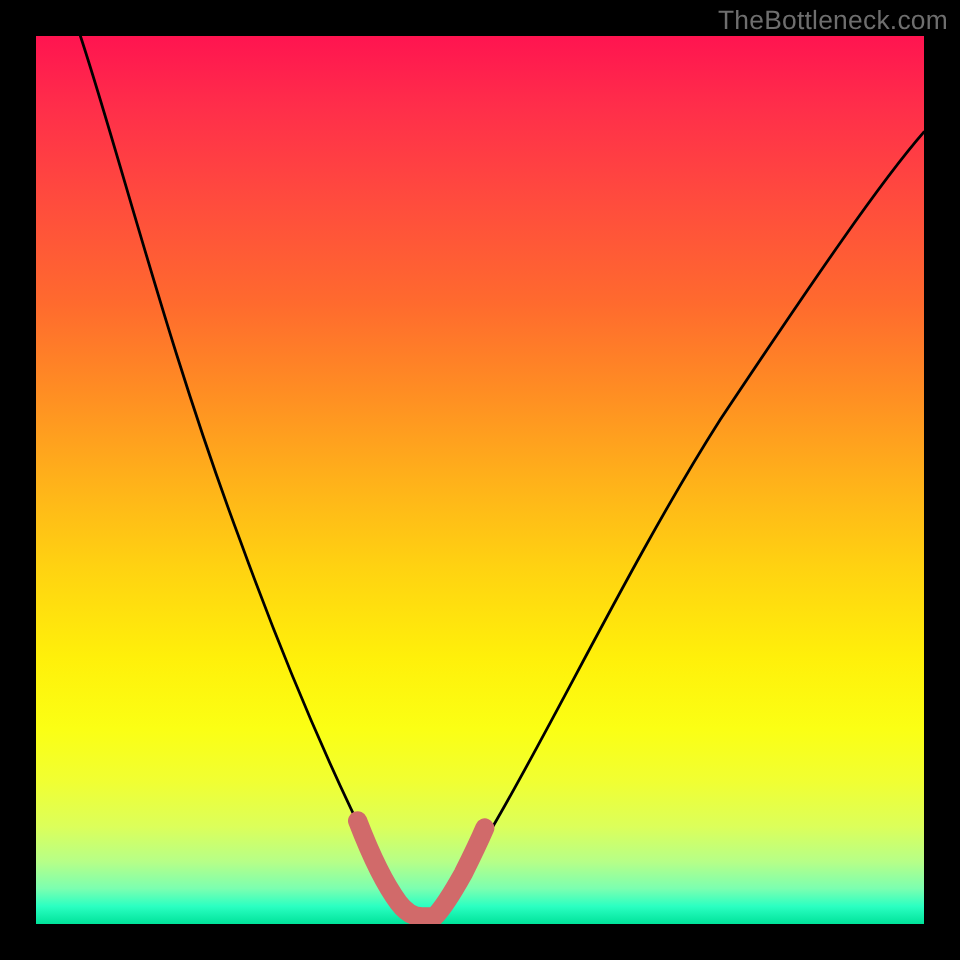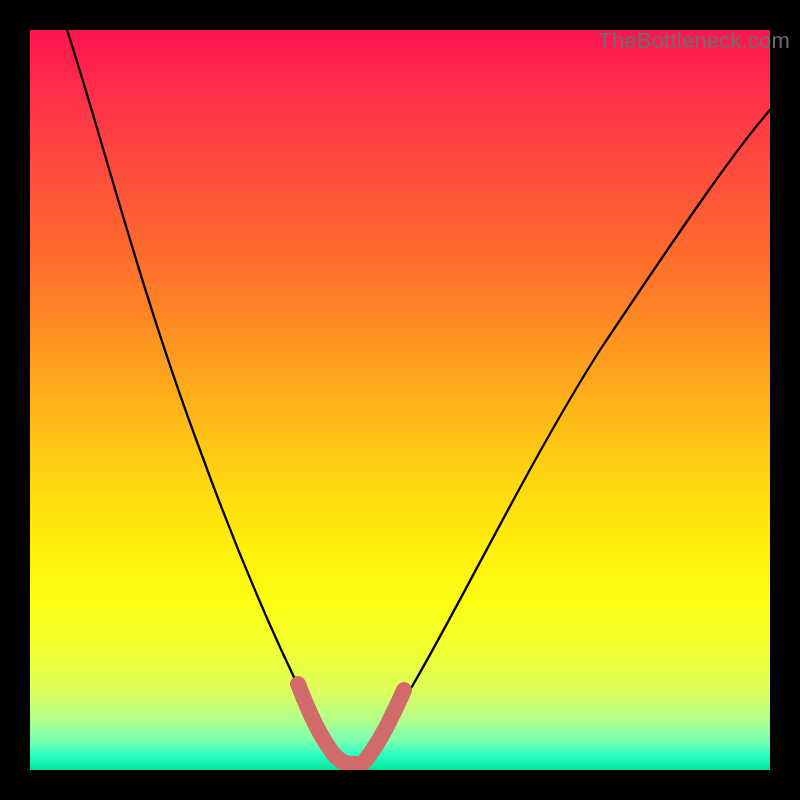--- a/index.html
+++ b/index.html
@@ -17,21 +17,20 @@
     height: 800px;
   }
   .watermark {
     position: absolute;
     top: 4px;
     right: 10px;
     color: #6e6e6e;
     font-size: 22px;
     letter-spacing: 0.2px;
     z-index: 10;
-    margin-top: 24px;
   }
   .plot-area {
     position: absolute;
     left: 30px;
     top: 30px;
     width: 740px;
     height: 740px;
     background: linear-gradient(
       to bottom,
       #ff1450 0%,

